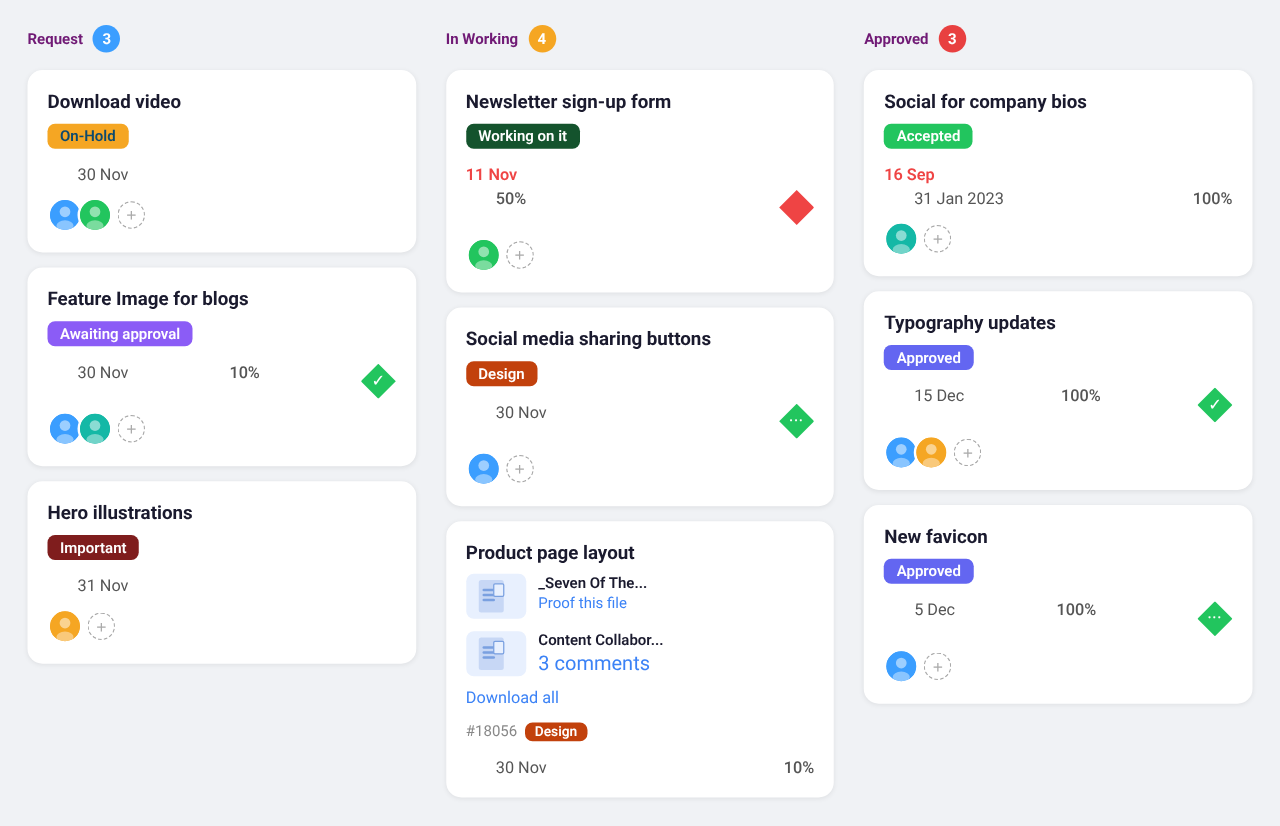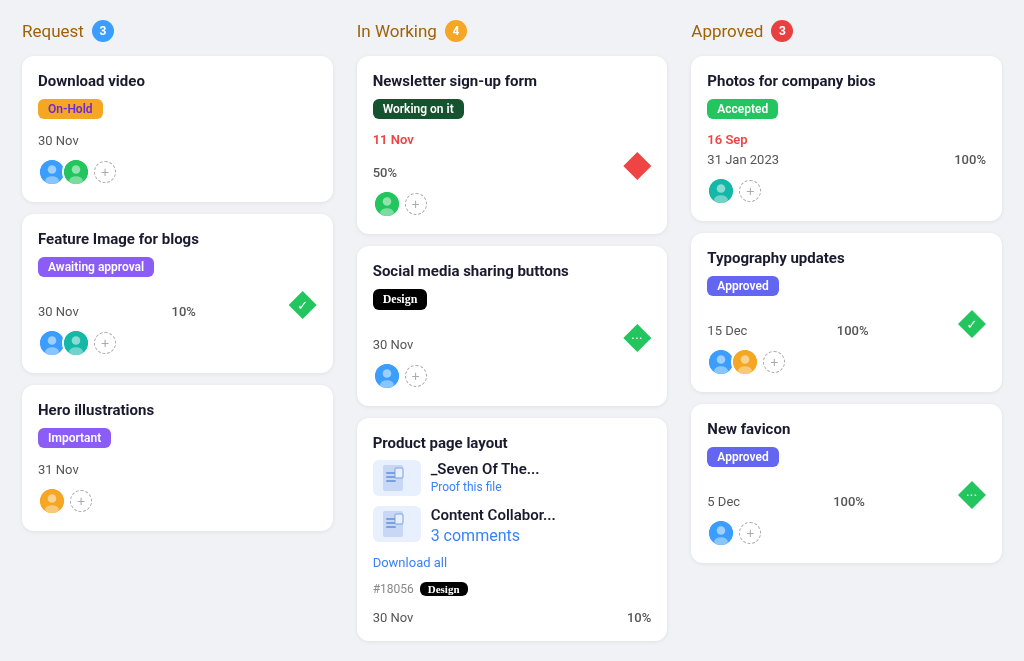--- a/index.html
+++ b/index.html
@@ -16,23 +16,23 @@
       max-width: 980px;
       margin: 0 auto;
     }
     .column-header {
       display: flex;
       align-items: center;
       gap: 8px;
       margin-bottom: 14px;
     }
     .column-title {
-      font-size: 17px;
-      font-weight: 400;
-      color: #a16207;
+      font-size: 12px;
+      font-weight: 700;
+      color: #701a75;
     }
     .badge {
       display: inline-flex;
       align-items: center;
       justify-content: center;
       width: 22px;
       height: 22px;
       border-radius: 50%;
       font-size: 12px;
       font-weight: 700;
@@ -56,37 +56,38 @@
       margin-bottom: 8px;
     }
     .tag {
       display: inline-block;
       padding: 3px 10px;
       border-radius: 6px;
       font-size: 12px;
       font-weight: 600;
       margin-bottom: 10px;
     }
-    .tag-onhold { background: #f5a623; color: #6d28d9; }
+    .tag-onhold { background: #f5a623; color: #0c4a6e; }
     .tag-awaiting { background: #8b5cf6; color: #ffffff; }
-    .tag-important { background: #8b5cf6; color: #fff; }
+    .tag-important { background: #7f1d1d; color: #fff; }
     .tag-working { background: #14532d; color: #fff; }
-    .tag-design { background: #000000; color: #fff; font-family: Liberation Serif, serif; }
+    .tag-design { background: #c2410c; color: #fff; }
     .tag-accepted { background: #22c55e; color: #fff; }
     .tag-approved { background: #6366f1; color: #fff; }
     .card-date-top {
       font-size: 13px;
       font-weight: 600;
     }
     .date-red { color: #ef4444; }
     .card-date-row {
       display: flex;
-      align-items: flex-end;
+      align-items: flex-start;
       justify-content: space-between;
       margin-top: 4px;
+      margin-left: 24px;
     }
     .card-date {
       font-size: 13px;
       color: #555;
     }
     .card-percent {
       font-size: 13px;
       color: #555;
       font-weight: 500;
     }
@@ -148,21 +149,21 @@
     .file-thumb svg {
       width: 32px;
       height: 28px;
     }
     .file-info {
       display: flex;
       flex-direction: column;
       gap: 2px;
     }
     .file-name {
-      font-size: 15px;
+      font-size: 12px;
       font-weight: 600;
       color: #1a1a2e;
     }
     .file-action {
       font-size: 12px;
       color: #3b82f6;
       cursor: pointer;
     }
     .file-comments {
       font-size: 16px;
@@ -313,21 +314,21 @@
           <span class="card-date">30 Nov</span>
           <span class="card-percent">10%</span>
         </div>
       </div>
     </div>
     <div>
       <div class="column-header">
         <span class="column-title">Approved</span>
         <span class="badge badge-red">3</span>
       </div>
-      <div class="card"><div class="card-title">Photos for company bios</div><div class="tag tag-accepted">Accepted</div><div style="margin-bottom: 2px;"><span class="card-date-top date-red">16 Sep</span></div><div class="card-date-row">
+      <div class="card"><div class="card-title">Social for company bios</div><div class="tag tag-accepted">Accepted</div><div style="margin-bottom: 2px;"><span class="card-date-top date-red">16 Sep</span></div><div class="card-date-row">
           <span class="card-date">31 Jan 2023</span>
           <span class="card-percent">100%</span>
         </div><div class="avatars">
           <div class="avatar avatar-teal" style="margin-left: 0px;">
             <svg viewBox="0 0 28 28" width="28" height="28" xmlns="http://www.w3.org/2000/svg">
           <circle cx="14" cy="14" r="14" fill="#14b8a6"></circle>
           <circle cx="14" cy="11" r="5" fill="rgba(255,255,255,0.5)"></circle>
           <ellipse cx="14" cy="24" rx="8" ry="5" fill="rgba(255,255,255,0.4)"></ellipse>
         </svg>
           </div>

